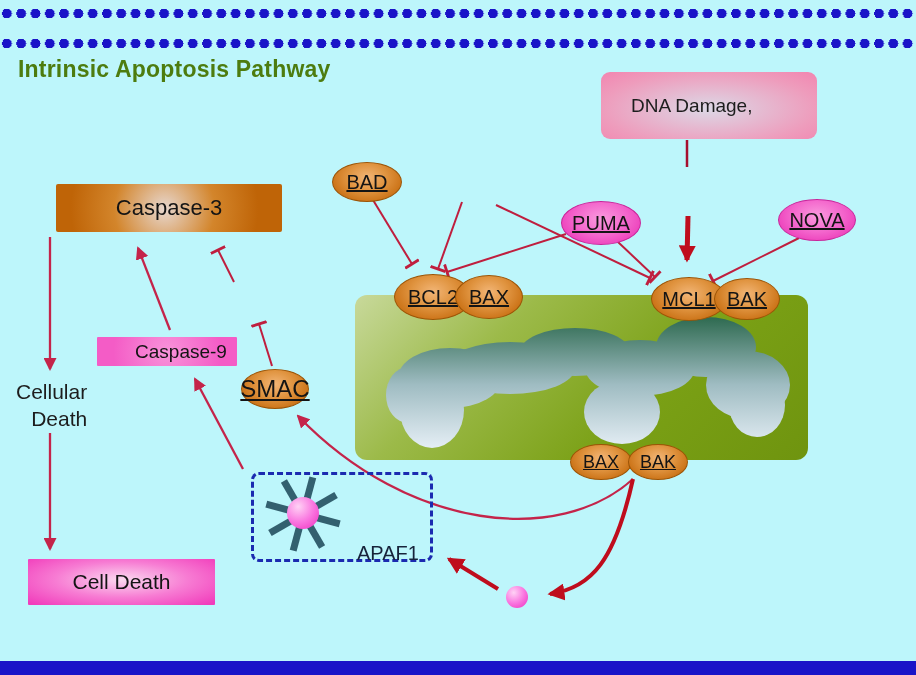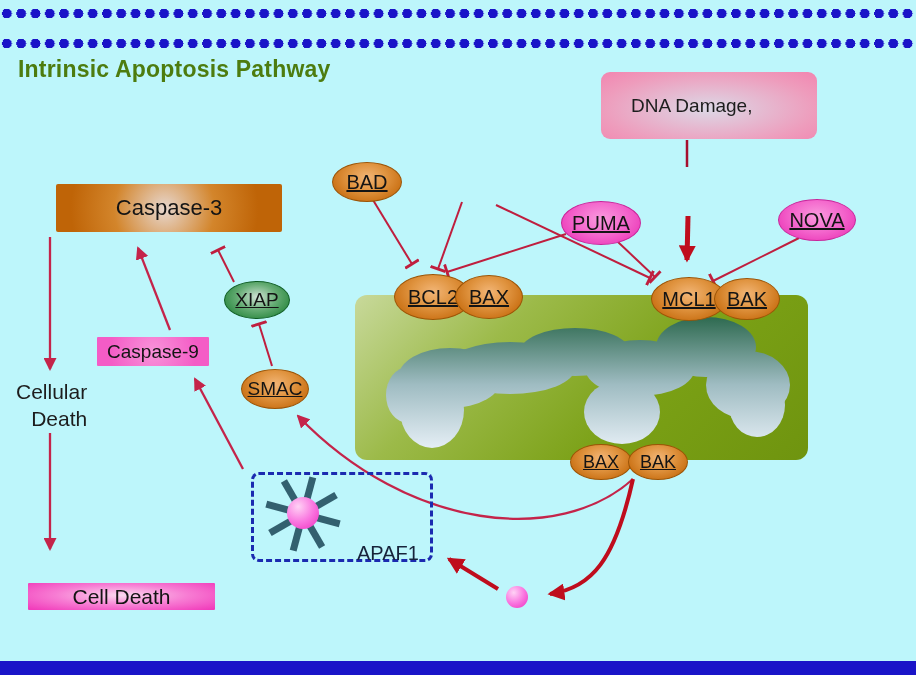--- a/index.html
+++ b/index.html
@@ -38,26 +38,26 @@
   #caspase3{
     left:14px; top:184px; width:226px; height:48px; font-size:22px;
     background:radial-gradient(circle at 48% 52%, #e7d7cf 0%, #d3852b 42%, #bf6407 78%);
     border-radius:2px;
     margin-left:42px;
   }
   #caspase9{
     left:97px; top:337px; width:112px; height:29px; font-size:19px;
     background:radial-gradient(circle at 50% 50%, #f893da 0%, #f45cc6 75%);
     border-radius:1px;
+    padding-left:28px;
   }
   #cell-death{
-    left:28px; top:559px; width:187px; height:27px; font-size:21px;
+    left:28px; top:559px; width:187px; height:46px; font-size:21px;
     background:radial-gradient(ellipse at 50% 45%, #fbd9f0 0%, #f77cd3 50%, #f13cbb 95%);
     border-radius:1px;
-    margin-top:24px;
   }
   #dna-box{
     left:601px; top:72px; width:216px; height:67px; z-index:3;
     background:radial-gradient(ellipse at 50% 55%, #dcd8e6 0%, #ee9cbc 70%, #f285b0 100%);
     border-radius:9px;
     display:flex; flex-direction:column; align-items:flex-start; justify-content:center;
     padding-left:30px; box-sizing:border-box; font-size:19px; line-height:25px;
     position:absolute;
   }
   #mito{
@@ -173,22 +173,21 @@
 
   <div class="node ellipse pinkell" style="left:561px;top:201px;width:78px;height:42px">PUMA</div>
   <div class="node ellipse pinkell" style="left:778px;top:199px;width:76px;height:40px">NOVA</div>
   <div class="node ellipse orange" style="left:332px;top:162px;width:68px;height:38px">BAD</div>
   <div class="node ellipse orange" style="left:394px;top:274px;width:76px;height:44px">BCL2</div>
   <div class="node ellipse orange" style="left:455px;top:275px;width:66px;height:42px">BAX</div>
   <div class="node ellipse orange" style="left:651px;top:277px;width:74px;height:42px">MCL1</div>
   <div class="node ellipse orange" style="left:714px;top:278px;width:64px;height:40px">BAK</div>
   <div class="node ellipse orange" style="left:570px;top:444px;width:60px;height:34px;font-size:18px">BAX</div>
   <div class="node ellipse orange" style="left:628px;top:444px;width:58px;height:34px;font-size:18px">BAK</div>
-  <div class="node ellipse greenell" style="left:224px;top:281px;width:64px;height:36px;font-size:19px">XIAP</div>
-  <div class="node ellipse orange" style="left:241px;top:369px;width:66px;height:38px;font-size:19px">SMAC</div>
+  <div class="node ellipse orange" style="left:241px;top:369px;width:66px;height:38px;font-size:24px">SMAC</div>
 
   <div class="node" id="caspase3">Caspase-3</div>
   <div class="node" id="caspase9">Caspase-9</div>
   <div class="node" id="cell-death">Cell Death</div>
 
   <div id="cellular-stress">
     <div>Cellular</div>
     <div>Death</div>
   </div>
 

